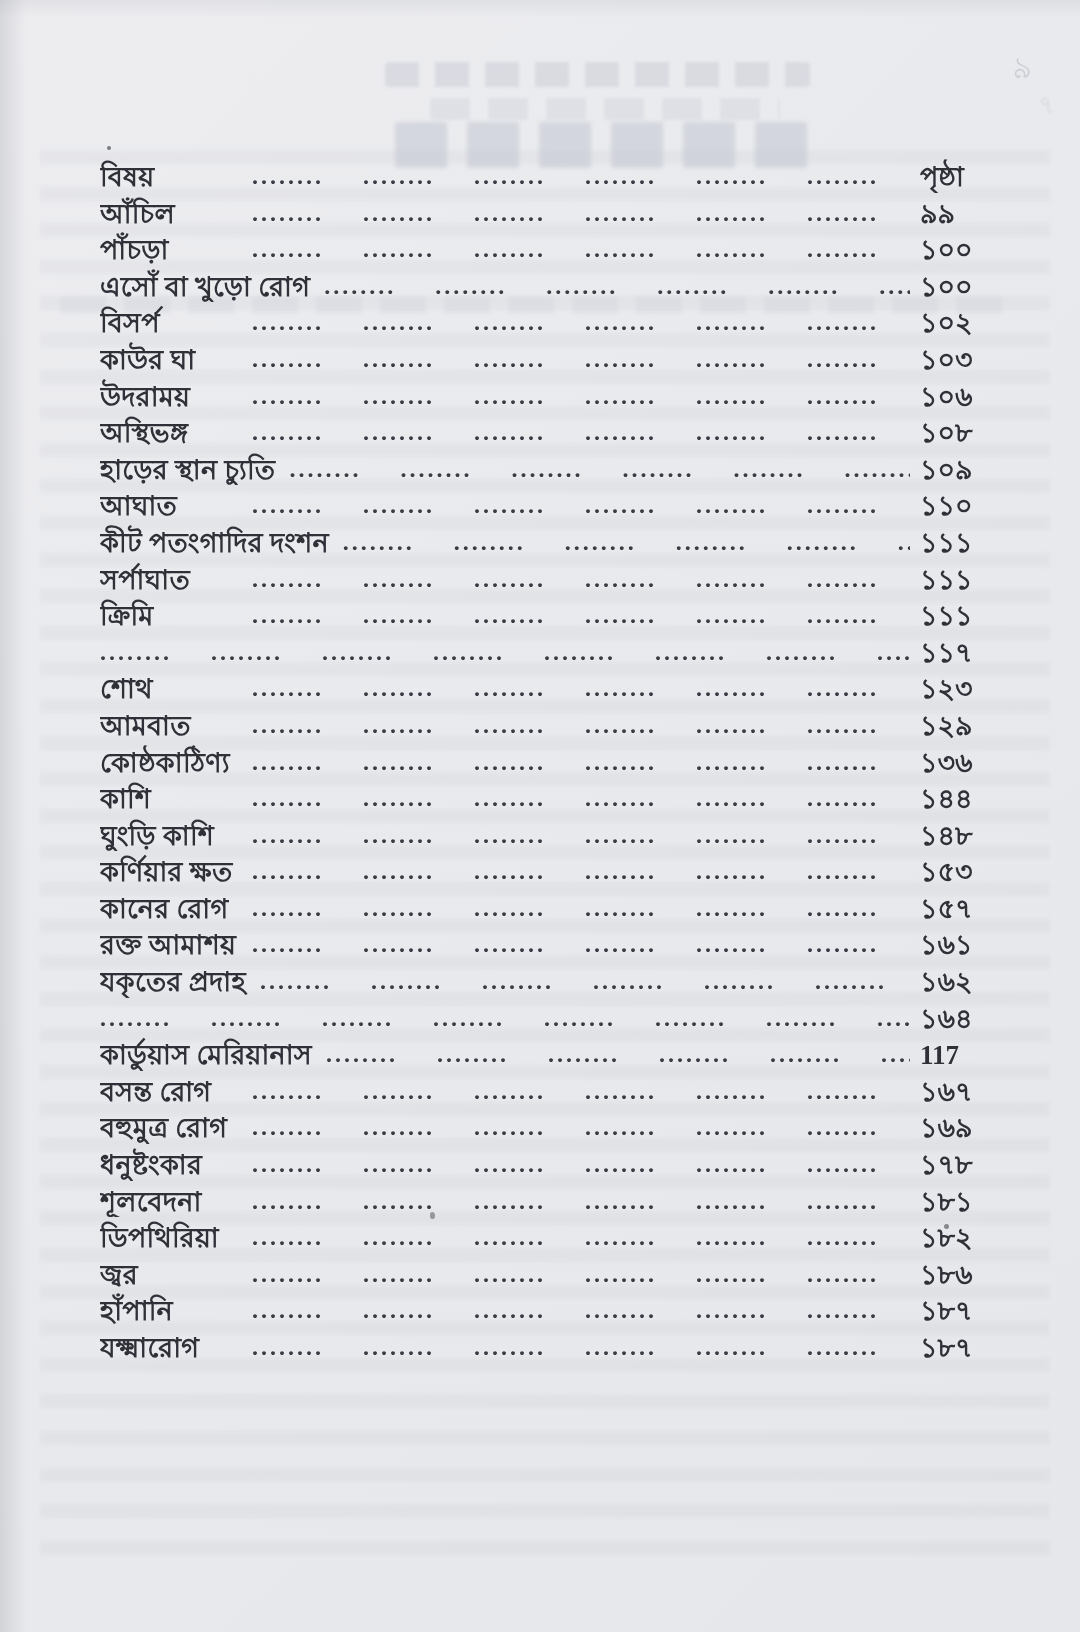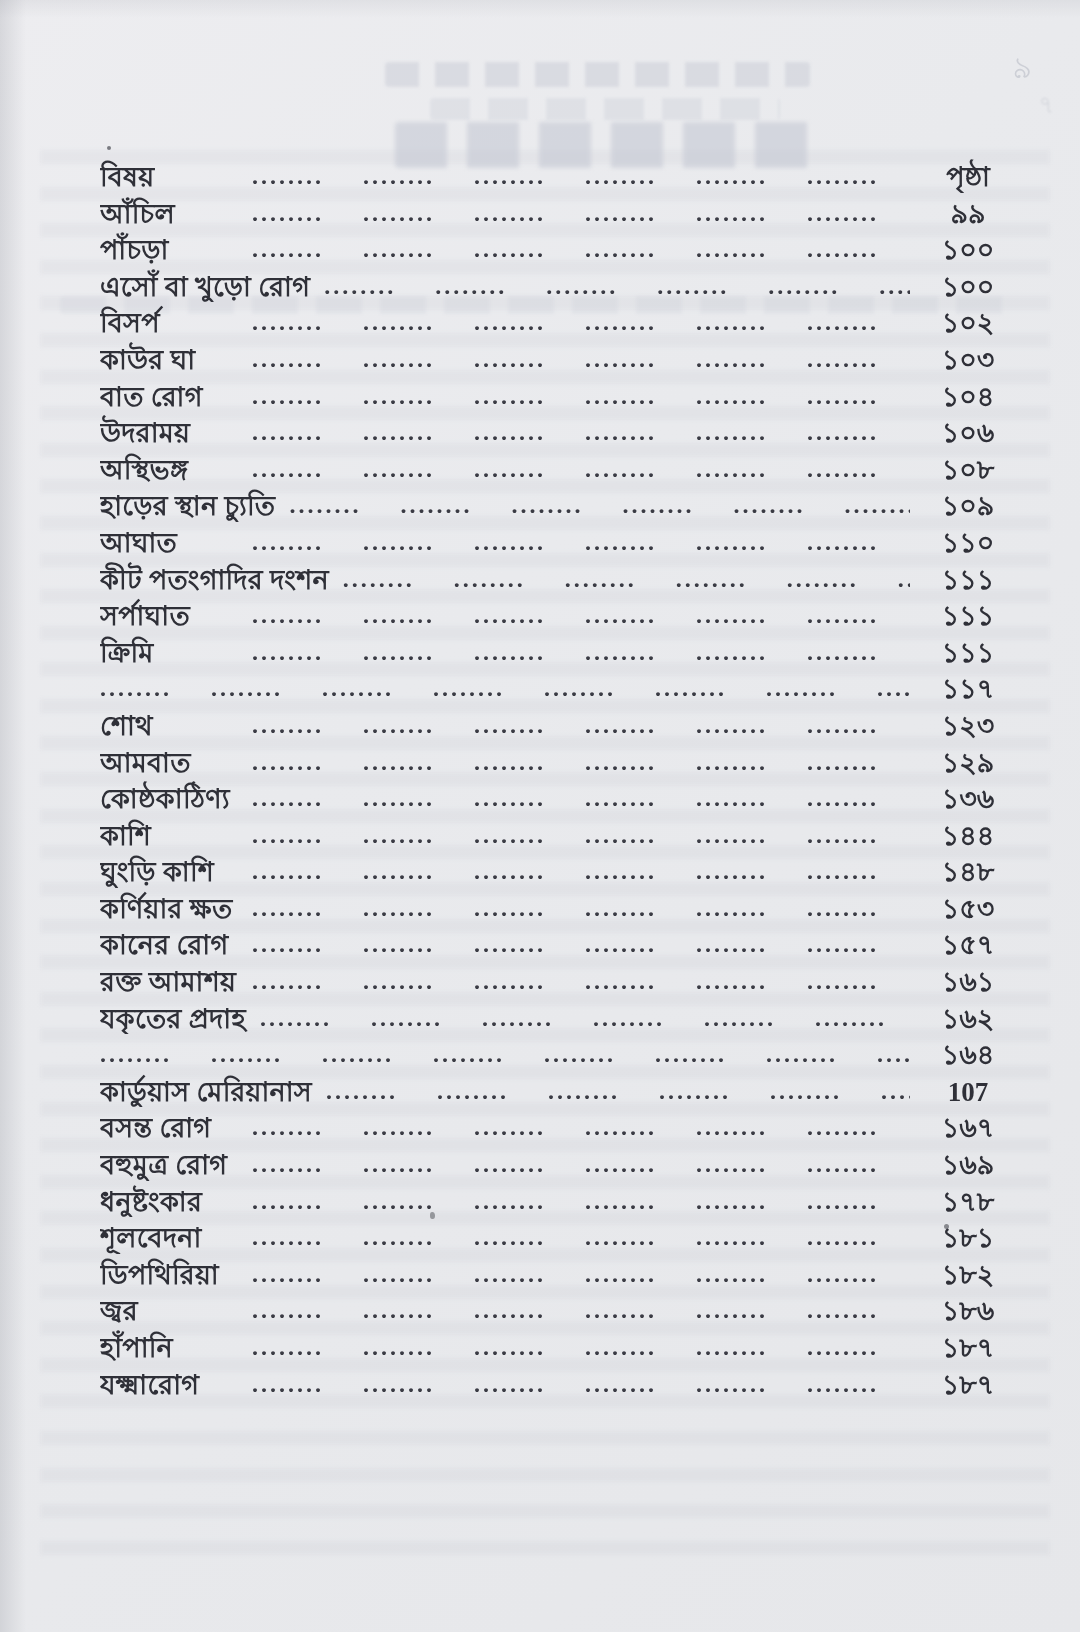--- a/index.html
+++ b/index.html
@@ -113,21 +113,21 @@
     transform: translateY(-2px);
   }
   .leader::before {
     content: "........ ........ ........ ........ ........ ........ ........ ........ ........ ........";
     letter-spacing: 3px;
     word-spacing: 30px;
   }
   .pagenum {
     flex: 0 0 auto;
     width: 96px;
-    text-align: center;
+    text-align: left;
     font-size: 27px;
     font-weight: 600;
     color: #2f3038;
     padding-left: 10px;
   }
   .header-row .title { font-weight: 600; }
 </style>
 </head>
 <body>
 
@@ -181,25 +181,20 @@
     <span class="leader"></span>
     <span class="pagenum">১০২</span>
   </div>
 
   <div class="row">
     <span class="title">কাউর ঘা</span>
     <span class="leader"></span>
     <span class="pagenum">১০৩</span>
   </div>
 
-  <div class="row">
-    <span class="title">বাত রোগ</span>
-    <span class="leader"></span>
-    <span class="pagenum">১০৪</span>
-  </div>
 
   <div class="row">
     <span class="title">উদরাময়</span>
     <span class="leader"></span>
     <span class="pagenum">১০৬</span>
   </div>
 
   <div class="row">
     <span class="title">অস্থিভঙ্গ</span>
     <span class="leader"></span>
@@ -298,21 +293,21 @@
   </div>
 
   <div class="row">
     <span class="leader"></span>
     <span class="pagenum">১৬৪</span>
   </div>
 
   <div class="row">
     <span class="title">কার্ডুয়াস মেরিয়ানাস</span>
     <span class="leader"></span>
-    <span class="pagenum">107</span>
+    <span class="pagenum">117</span>
   </div>
 
   <div class="row">
     <span class="title">বসন্ত রোগ</span>
     <span class="leader"></span>
     <span class="pagenum">১৬৭</span>
   </div>
 
   <div class="row">
     <span class="title">বহুমুত্র রোগ</span>

